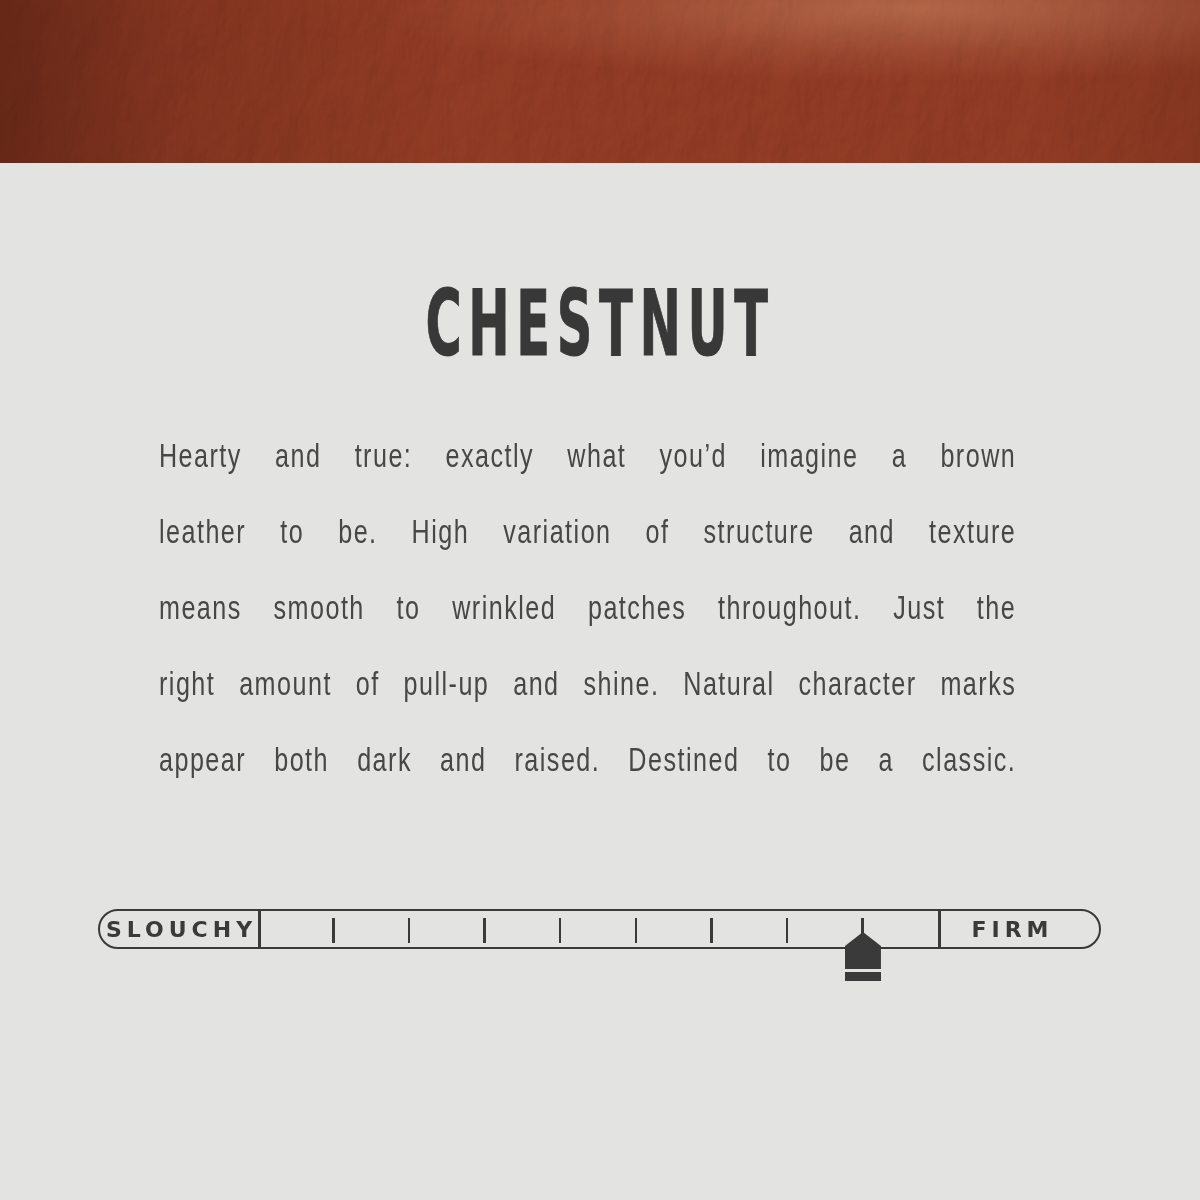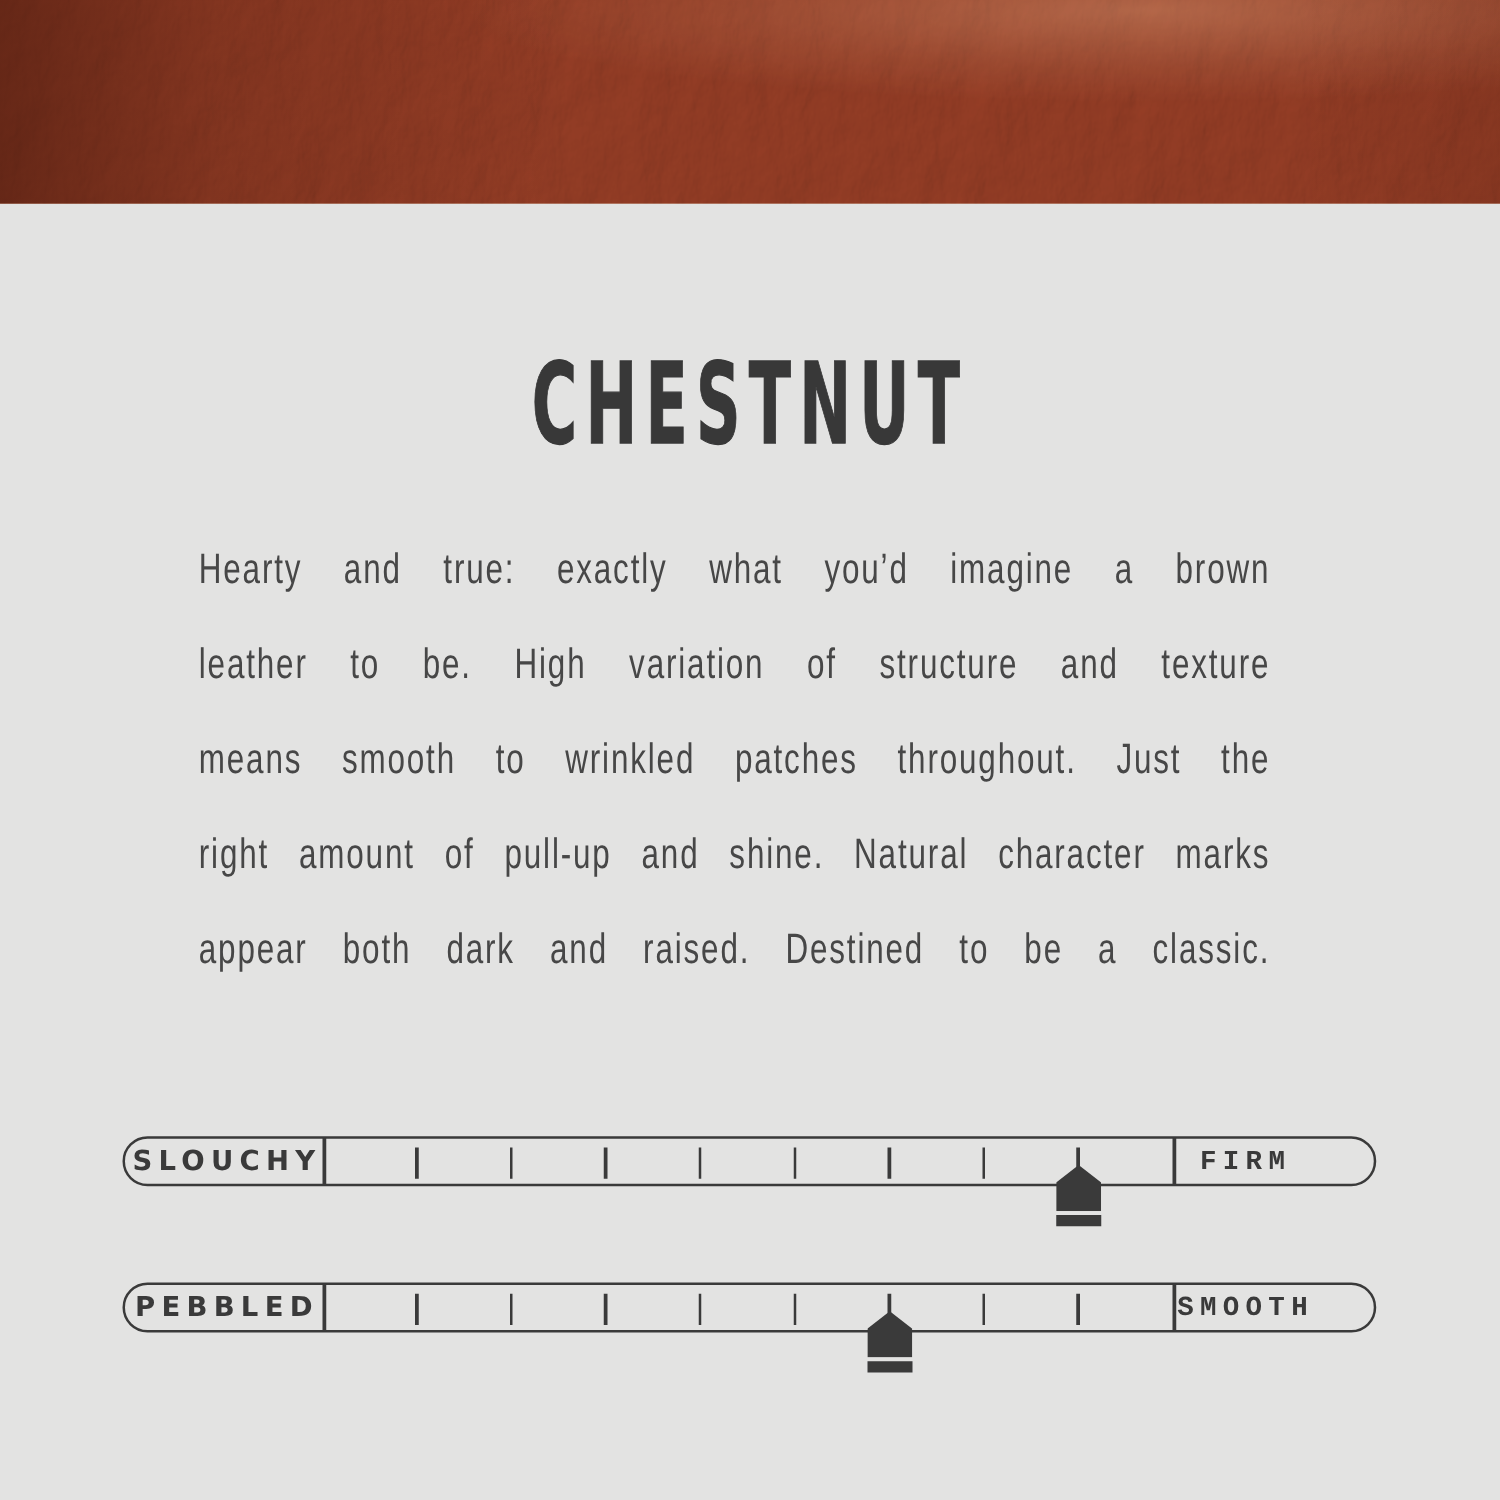--- a/index.html
+++ b/index.html
@@ -59,21 +59,21 @@
   .section-label{
     position:absolute;top:0;bottom:0;
     display:flex;align-items:center;justify-content:center;
     font-family:"DejaVu Sans",sans-serif;
     font-weight:700;font-size:22px;
     letter-spacing:5px;
     color:var(--ink);
     text-indent:5px; 
   }
   .section-label.left{left:0;width:158px;}
-  .section-label.right{right:16px;width:178px;font-family:Liberation Mono, monospace;}
+  .section-label.right{right:0;width:178px;}
   .divider{position:absolute;top:-1px;bottom:-1px;width:2.5px;background:var(--ink);}
   .divider.d-left{left:158px;}
   .divider.d-right{left:838px;}
   .tick{position:absolute;top:7px;height:25px;width:2.5px;background:var(--ink);}
   .marker{position:absolute;top:23px;width:36px;height:72px;}
   .marker-head{
     width:36px;height:37px;background:var(--ink);
     clip-path:polygon(50% 0,100% 38%,100% 100%,0 100%,0 38%);
   }
   .marker-bar{width:36px;height:9px;margin-top:3px;background:var(--ink);}
@@ -134,34 +134,14 @@
         <div class="tick" style="left: 610.083px;"></div>
         <div class="tick" style="left: 685.639px;"></div>
         <div class="tick" style="left: 761.194px;"></div>
       </div>
     <div class="marker" style="left: 746.944px;">
       <div class="marker-head"></div>
       <div class="marker-bar"></div>
     </div>
   </div>
 
-  <div class="scale second">
-    <div class="pill">
-      <div class="section-label left">PEBBLED</div>
-      <div class="divider d-left"></div>
-      <div class="divider d-right"></div>
-      <div class="section-label right">SMOOTH</div>
-    <div class="tick" style="left: 232.306px;"></div>
-        <div class="tick" style="left: 307.861px;"></div>
-        <div class="tick" style="left: 383.417px;"></div>
-        <div class="tick" style="left: 458.972px;"></div>
-        <div class="tick" style="left: 534.528px;"></div>
-        <div class="tick" style="left: 610.083px;"></div>
-        <div class="tick" style="left: 685.639px;"></div>
-        <div class="tick" style="left: 761.194px;"></div>
-      </div>
-    <div class="marker" style="left: 595.833px;">
-      <div class="marker-head"></div>
-      <div class="marker-bar"></div>
-    </div>
-  </div>
 
 </div>
 
 </body></html>

